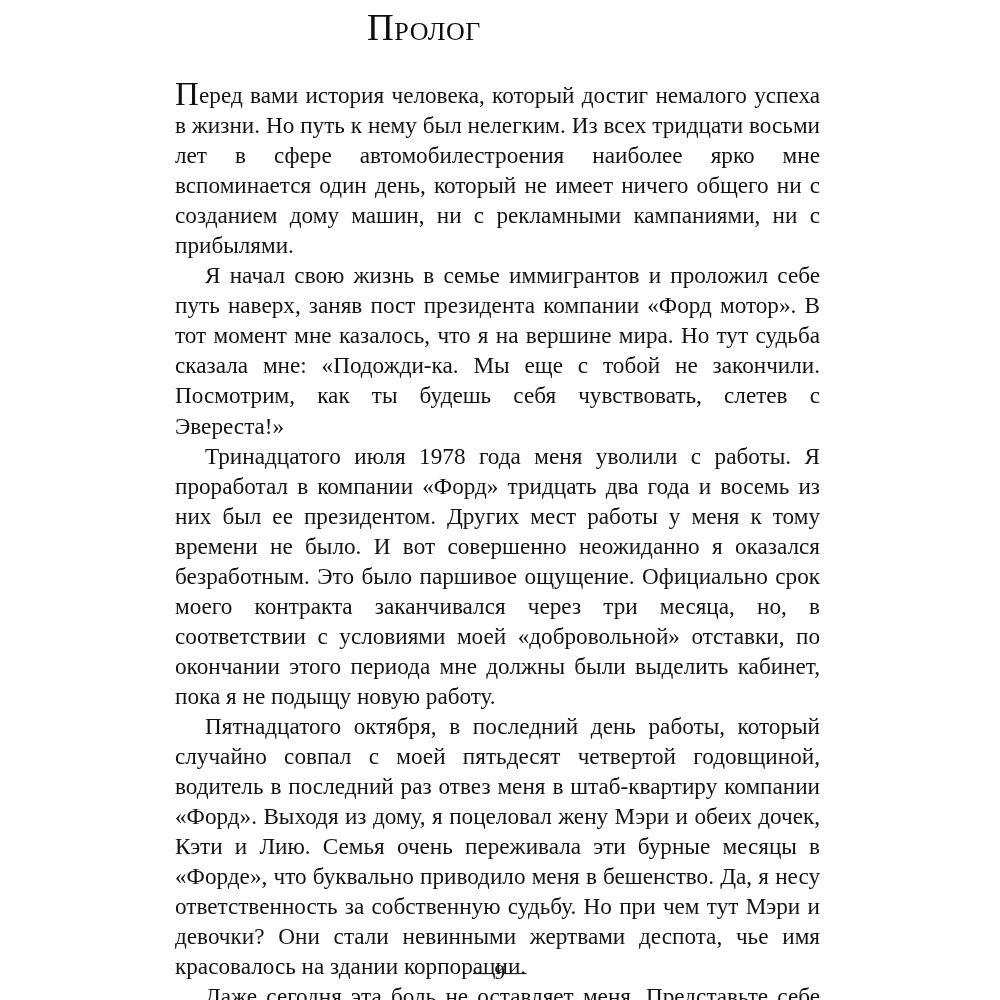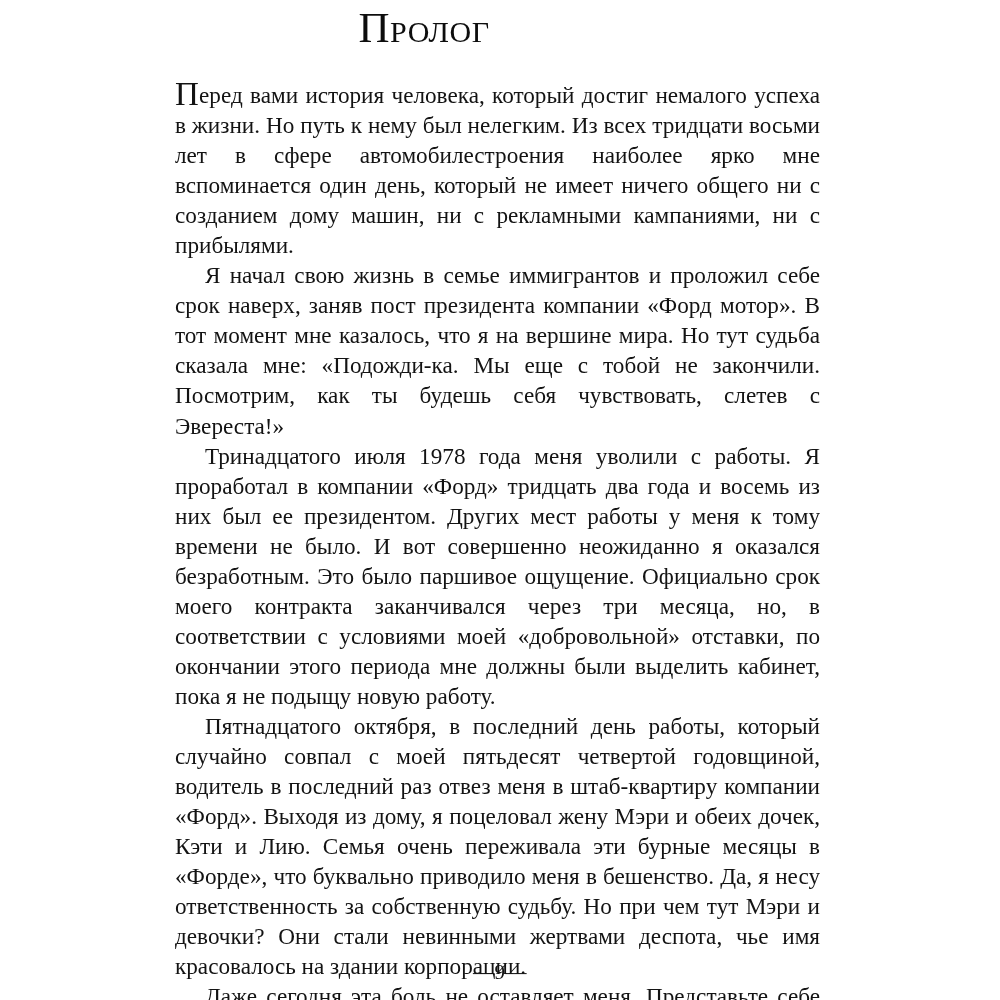--- a/index.html
+++ b/index.html
@@ -18,21 +18,21 @@
     box-sizing: border-box;
   }
 
   
   .chapter-title {
     position: absolute;
     top: 6px;
     left: 0;
     width: 848px;
     text-align: center;
-    font-size: 43px;
+    font-size: 37px;
     line-height: 44px;
     font-variant: small-caps;
     letter-spacing: 0.6px;
     color: #0d0d0d;
     white-space: pre;
   }
 
   
   .textblock {
     position: absolute;
@@ -82,21 +82,21 @@
 <body>
 
 <div class="page">
 
   <div class="chapter-title">Пролог</div>
 
   <div class="textblock">
 
     <p class="para first"><span class="initial">П</span><span>еред вами история человека, который достиг немалого успеха в жизни. Но путь к нему был нелегким. Из всех тридцати восьми лет в сфере автомобилестроения наиболее ярко мне вспоминается один день, который не имеет ничего общего ни с созданием дому машин, ни с рекламными кампаниями, ни с прибылями.</span></p>
 
-    <p class="para"><span>Я начал свою жизнь в семье иммигрантов и проложил себе срок наверх, заняв пост президента компании «Форд мотор». В тот момент мне казалось, что я на вершине мира. Но тут судьба сказала мне: «Подожди-ка. Мы еще с тобой не закончили. Посмотрим, как ты будешь себя чувствовать, слетев с Эвереста!»</span></p>
+    <p class="para"><span>Я начал свою жизнь в семье иммигрантов и проложил себе путь наверх, заняв пост президента компании «Форд мотор». В тот момент мне казалось, что я на вершине мира. Но тут судьба сказала мне: «Подожди-ка. Мы еще с тобой не закончили. Посмотрим, как ты будешь себя чувствовать, слетев с Эвереста!»</span></p>
 
     <p class="para"><span>Тринадцатого июля 1978 года меня уволили с работы. Я проработал в компании «Форд» тридцать два года и восемь из них был ее президентом. Других мест работы у меня к тому времени не было. И вот совершенно неожиданно я оказался безработным. Это было паршивое ощущение. Официально срок моего контракта заканчивался через три месяца, но, в соответствии с условиями моей «добровольной» отставки, по окончании этого периода мне должны были выделить кабинет, пока я не подыщу новую работу.</span></p>
 
     <p class="para"><span>Пятнадцатого октября, в последний день работы, который случайно совпал с моей пятьдесят четвертой годовщиной, водитель в последний раз отвез меня в штаб-квартиру компании «Форд». Выходя из дому, я поцеловал жену Мэри и обеих дочек, Кэти и Лию. Семья очень переживала эти бурные месяцы в «Форде», что буквально приводило меня в бешенство. Да, я несу ответственность за собственную судьбу. Но при чем тут Мэри и девочки? Они стали невинными жертвами деспота, чье имя красовалось на здании корпорации.</span></p>
 
     <p class="para"><span>Даже сегодня эта боль не оставляет меня. Представьте себе львицу с выводком. Умный охотник никогда не тронет дете-</span></p>
 
   </div>
 
   <div class="folio">—9—</div>

